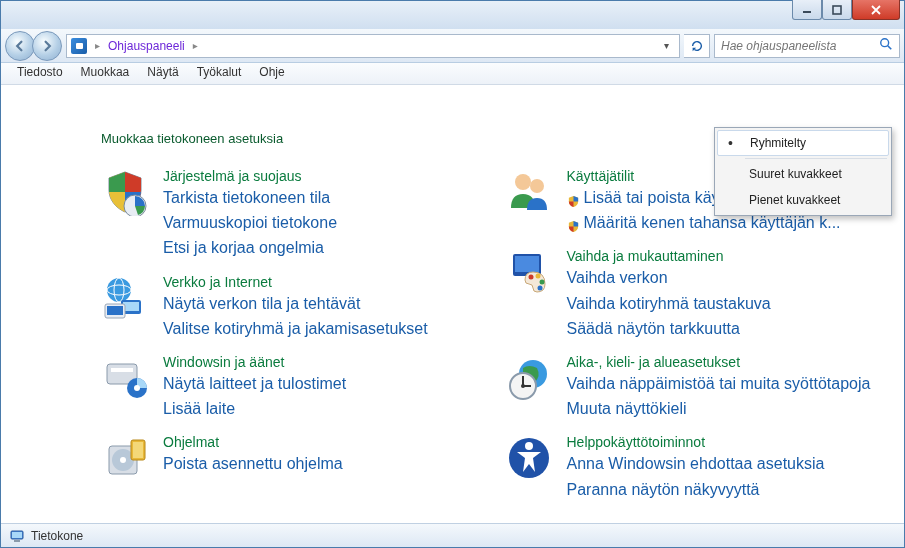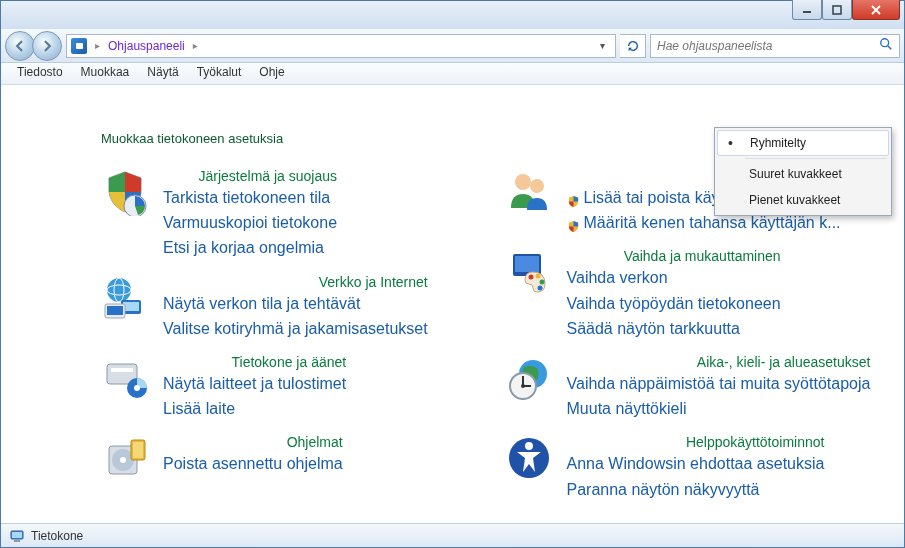--- a/index.html
+++ b/index.html
@@ -19,39 +19,39 @@
 .nav-circ + .nav-circ { margin-left: -3px; }
 
 .address { flex: 1; height: 24px; background: #fff; border: 1px solid #a9b9cc; display: flex; align-items: center; padding: 0 4px; gap: 6px; }
 .address-icon { width: 16px; height: 16px; background: linear-gradient(135deg, #3a8de0, #1a5da8); border-radius: 2px; display: flex; align-items: center; justify-content: center; }
 .address-icon::after { content: ""; width: 7px; height: 6px; background: #fff; border-radius: 1px; }
 .address-text { font-size: 12px; color: #6d28d9; }
 .address-arrow { color: #888; font-size: 10px; margin: 0 2px; }
 .address-end { margin-left: auto; color: #555; font-size: 10px; padding: 0 6px; }
 .refresh-btn { width: 26px; height: 24px; border: 1px solid #a9b9cc; border-left: none; display: flex; align-items: center; justify-content: center; color: #1a5da8; background: #fff; }
 
-.search { width: 250px; height: 24px; border: 1px solid #a9b9cc; background: #fff; display: flex; align-items: center; padding: 0 6px; }
+.search { width: 186px; height: 24px; border: 1px solid #a9b9cc; background: #fff; display: flex; align-items: center; padding: 0 6px; }
 .search input { border: none; outline: none; flex: 1; font-size: 12px; font-style: italic; color: #888; background: transparent; }
 .search-icon { color: #3a7bc0; font-size: 13px; }
 
 .menu-bar { height: 22px; background: linear-gradient(to bottom, #fafcfe, #edf2f8); border-bottom: 1px solid #d0dae6; display: flex; padding: 0 8px; gap: 2px; }
 .menu-item { font-size: 12px; color: #333; padding: 2px 8px; cursor: default; }
 
 .content { flex: 1; background: #fff; padding: 22px 26px 10px 26px; overflow: hidden; position: relative; margin-top: 24px; }
 .content-header { display: flex; justify-content: space-between; align-items: center; margin-bottom: 22px; padding-left: 74px; padding-right: 10px; }
 .content-title { font-size: 13px; color: #0a5b2e; }
 .view-area { font-size: 12px; color: #333; display: flex; align-items: center; gap: 8px; }
 .view-link { color: #1a5da8; cursor: pointer; display: flex; align-items: center; gap: 4px; }
 .view-link .tri { font-size: 8px; }
 
 .cols { display: flex; gap: 30px; padding-left: 74px; }
 .col { flex: 1; display: flex; flex-direction: column; gap: 14px; }
 .cat { display: flex; gap: 14px; }
 .cat-icon { width: 48px; height: 48px; flex-shrink: 0; }
-.cat-body { display: flex; flex-direction: column; gap: 2px; text-align: right; }
+.cat-body { display: flex; flex-direction: column; gap: 2px; }
 .cat-title { color: #0a7b3e; font-size: 14px; cursor: pointer; }
 .cat-link { color: #1a5da8; font-size: 16px; cursor: pointer; display: flex; align-items: center; gap: 4px; line-height: 1.45; }
 .shield { width: 13px; height: 14px; display: inline-block; }
 
 .dropdown { position: absolute; top: 18px; right: 12px; width: 178px; background: #f4f4f4; border: 1px solid #9aa7b7; box-shadow: 2px 3px 6px rgba(0,0,0,.25); padding: 2px; }
 .dd-item { height: 26px; display: flex; align-items: center; font-size: 12px; color: #222; padding-left: 32px; position: relative; cursor: default; }
 .dd-item.sel { background: #fff; border: 1px solid #c9d9eb; border-radius: 2px; }
 .dd-item.sel::before { content: "•"; position: absolute; left: 10px; color: #333; font-size: 14px; }
 .dd-sep { height: 1px; background: #d8dee6; margin: 2px 2px 2px 28px; }
 
@@ -191,21 +191,21 @@
           <div class="cat-icon">
             <svg viewBox="0 0 48 48">
                 <rect x="6" y="10" width="30" height="20" rx="3" fill="#d8dee6" stroke="#8a9aab"></rect>
                 <rect x="10" y="14" width="22" height="4" fill="#fff"></rect>
                 <circle cx="36" cy="34" r="10" fill="#2a72c8"></circle>
                 <path d="M36 24 A10 10 0 0 1 46 34 L36 34 Z" fill="#a8d8f8"></path>
                 <circle cx="36" cy="34" r="3" fill="#fff"></circle>
               </svg>
           </div>
           <div class="cat-body">
-            <a class="cat-title">Tietokone ja äänet</a>
+            <a class="cat-title">Windowsin ja äänet</a>
             <a class="cat-link">Näytä laitteet ja tulostimet</a>
             <a class="cat-link">Lisää laite</a>
           </div>
         </div>
 
         <div class="cat">
           <div class="cat-icon">
             <svg viewBox="0 0 48 48">
                 <rect x="8" y="12" width="28" height="28" rx="3" fill="#d8dee6" stroke="#8a9aab"></rect>
                 <circle cx="22" cy="26" r="11" fill="#b8c8d8"></circle>
@@ -262,21 +262,21 @@
                 <path d="M28 24 Q40 24 40 36 Q40 44 32 44 Q28 44 28 40 Q28 36 24 36 Q20 36 20 32 Q20 24 28 24 Z" fill="#f4e8d8" stroke="#c8a878"></path>
                 <circle cx="26" cy="29" r="2.5" fill="#cf3b28"></circle>
                 <circle cx="33" cy="28" r="2.5" fill="#e8b838"></circle>
                 <circle cx="37" cy="34" r="2.5" fill="#3a9a4e"></circle>
                 <circle cx="35" cy="40" r="2.5" fill="#2a72c8"></circle>
               </svg>
           </div>
           <div class="cat-body">
             <a class="cat-title">Vaihda ja mukauttaminen</a>
             <a class="cat-link">Vaihda verkon</a>
-            <a class="cat-link">Vaihda työpöydän tietokoneen</a>
+            <a class="cat-link">Vaihda kotiryhmä taustakuva</a>
             <a class="cat-link">Säädä näytön tarkkuutta</a>
           </div>
         </div>
 
         <div class="cat">
           <div class="cat-icon">
             <svg viewBox="0 0 48 48">
                 <circle cx="28" cy="20" r="14" fill="#3a9ae0"></circle>
                 <path d="M18 14 Q24 10 32 14 Q36 22 30 28 Q22 30 18 22 Z" fill="#3a9a4e"></path>
                 <circle cx="18" cy="32" r="13" fill="#f4f4f4" stroke="#8a9aab" stroke-width="2"></circle>

